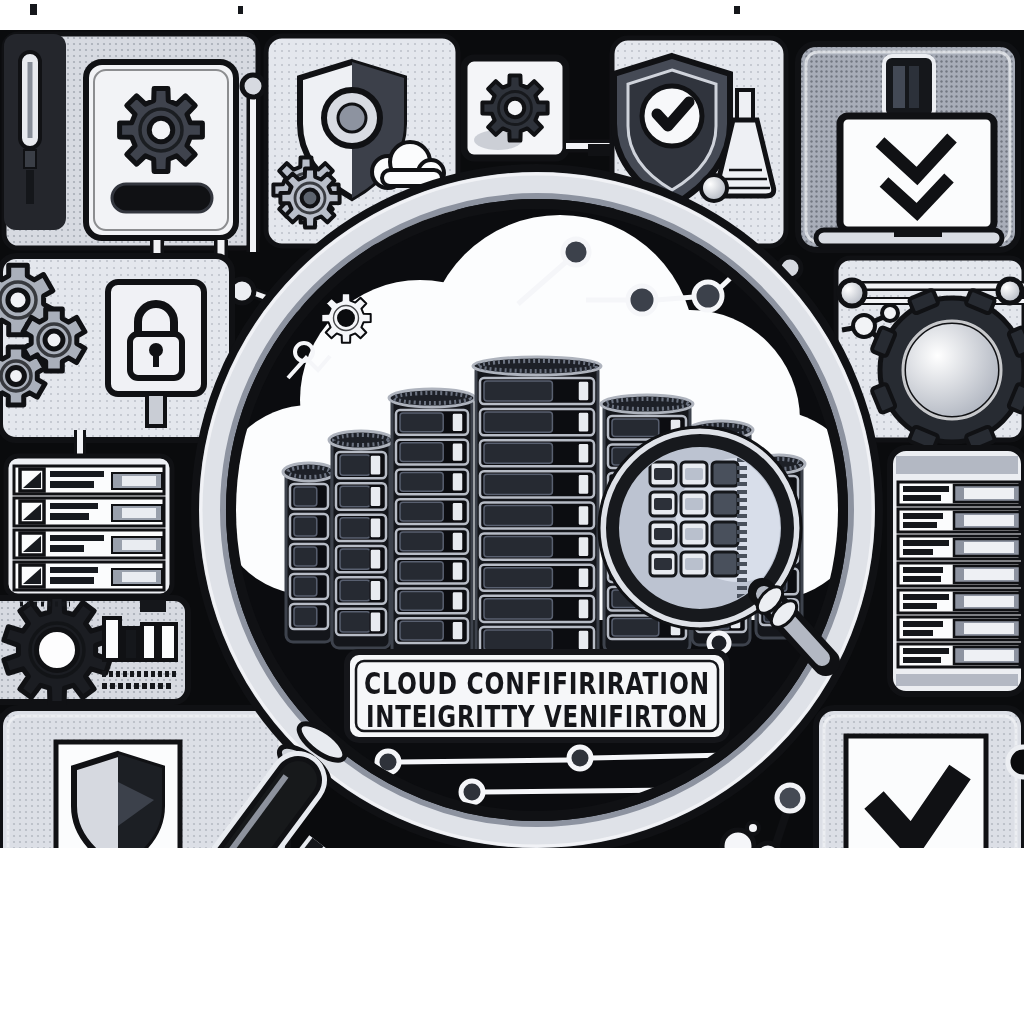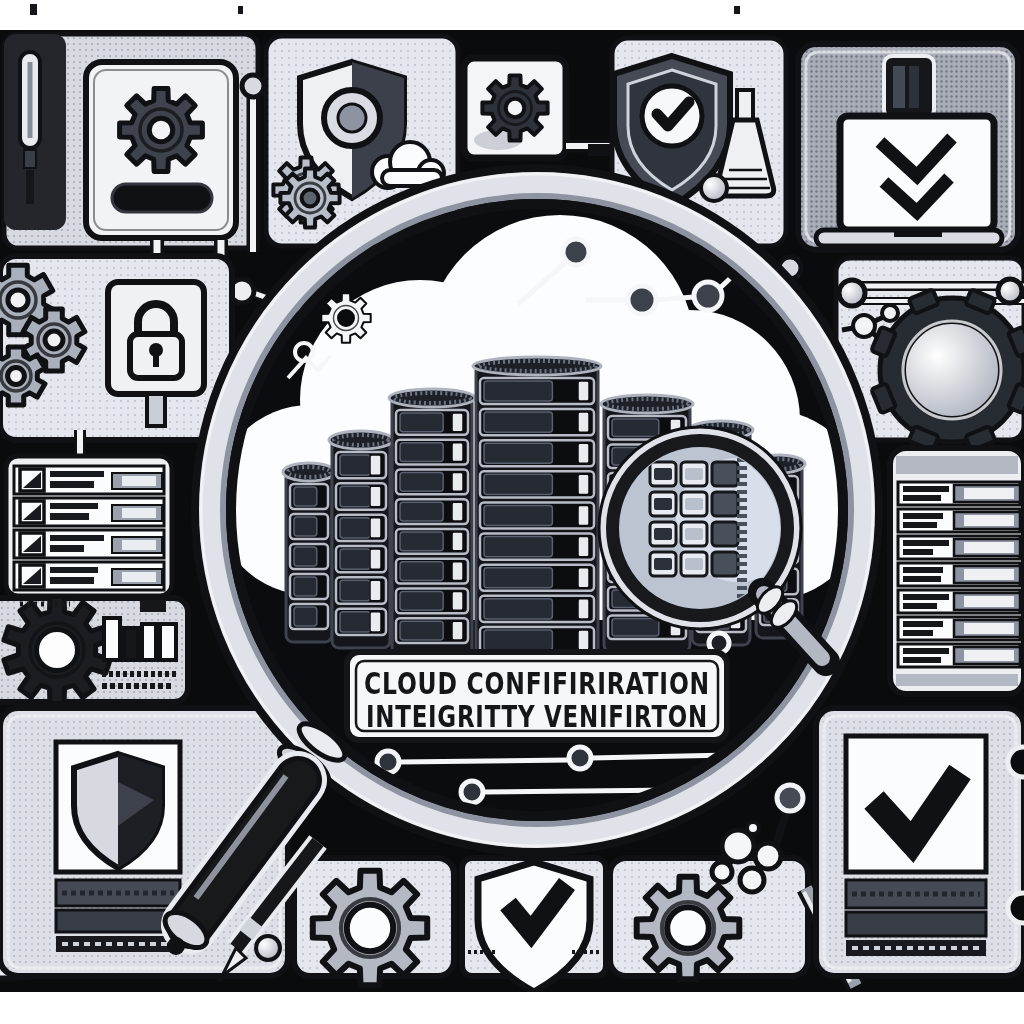--- a/index.html
+++ b/index.html
@@ -1,16 +1,16 @@
 <!DOCTYPE html>
 <html><head>
 <meta charset="utf-8">
 <style>
   html,body{margin:0;padding:0;background:#ffffff}
-  .stage{position:relative;width:1024px;height:1024px;background:#be185d;overflow:hidden}
+  .stage{position:relative;width:1024px;height:848px;background:#be185d;overflow:hidden}
   svg{display:block}
   .lbl{font-family:"DejaVu Sans","Liberation Sans",sans-serif;font-weight:bold;font-size:30px;letter-spacing:1px;fill:#15161a}
 </style>
 </head>
 <body>
 
 <div class="stage">
 <svg width="1024" height="1024" viewBox="0 0 1024 1024">
 <defs>
   <pattern id="pLight" width="7" height="7" patternUnits="userSpaceOnUse">

